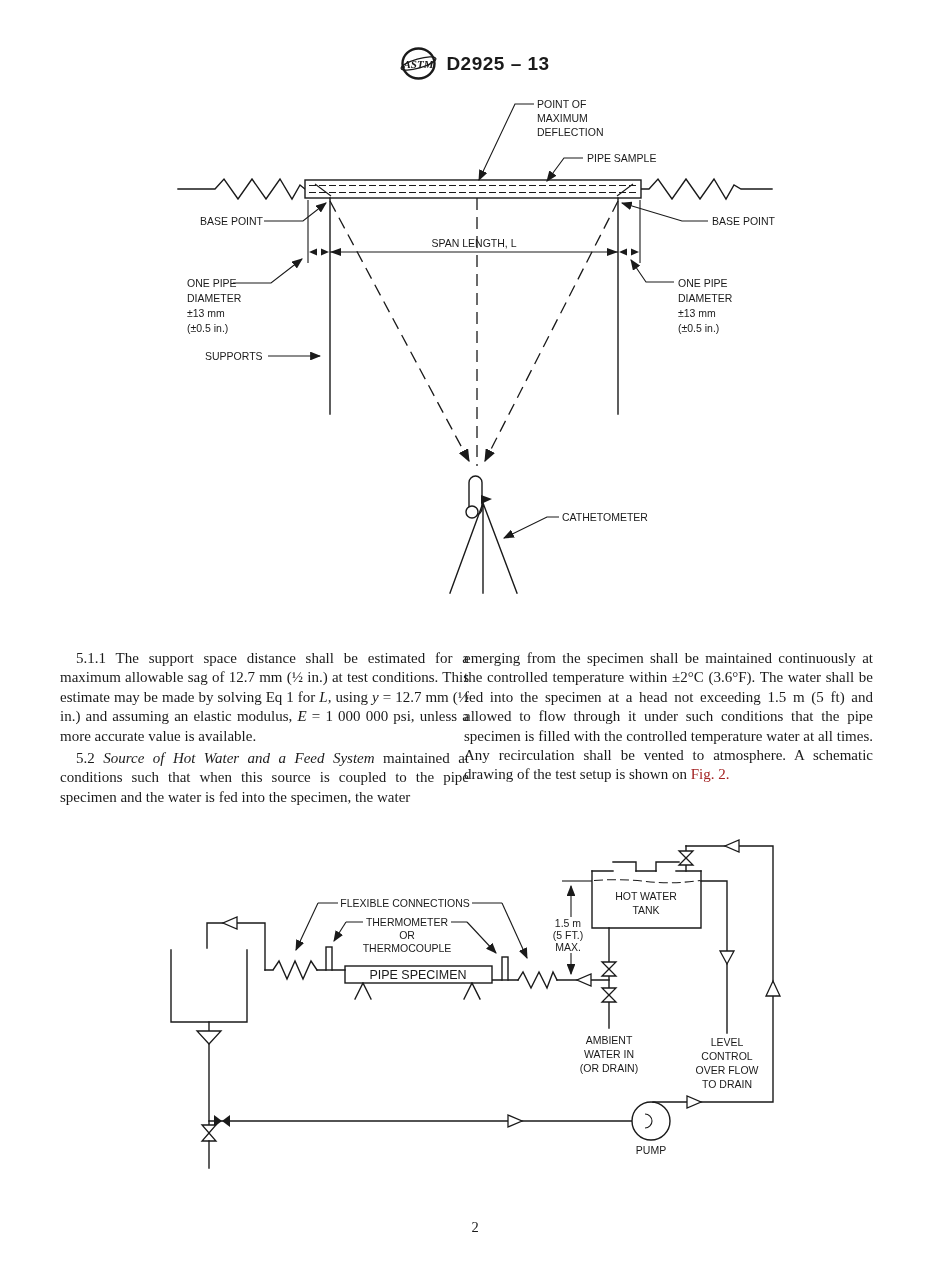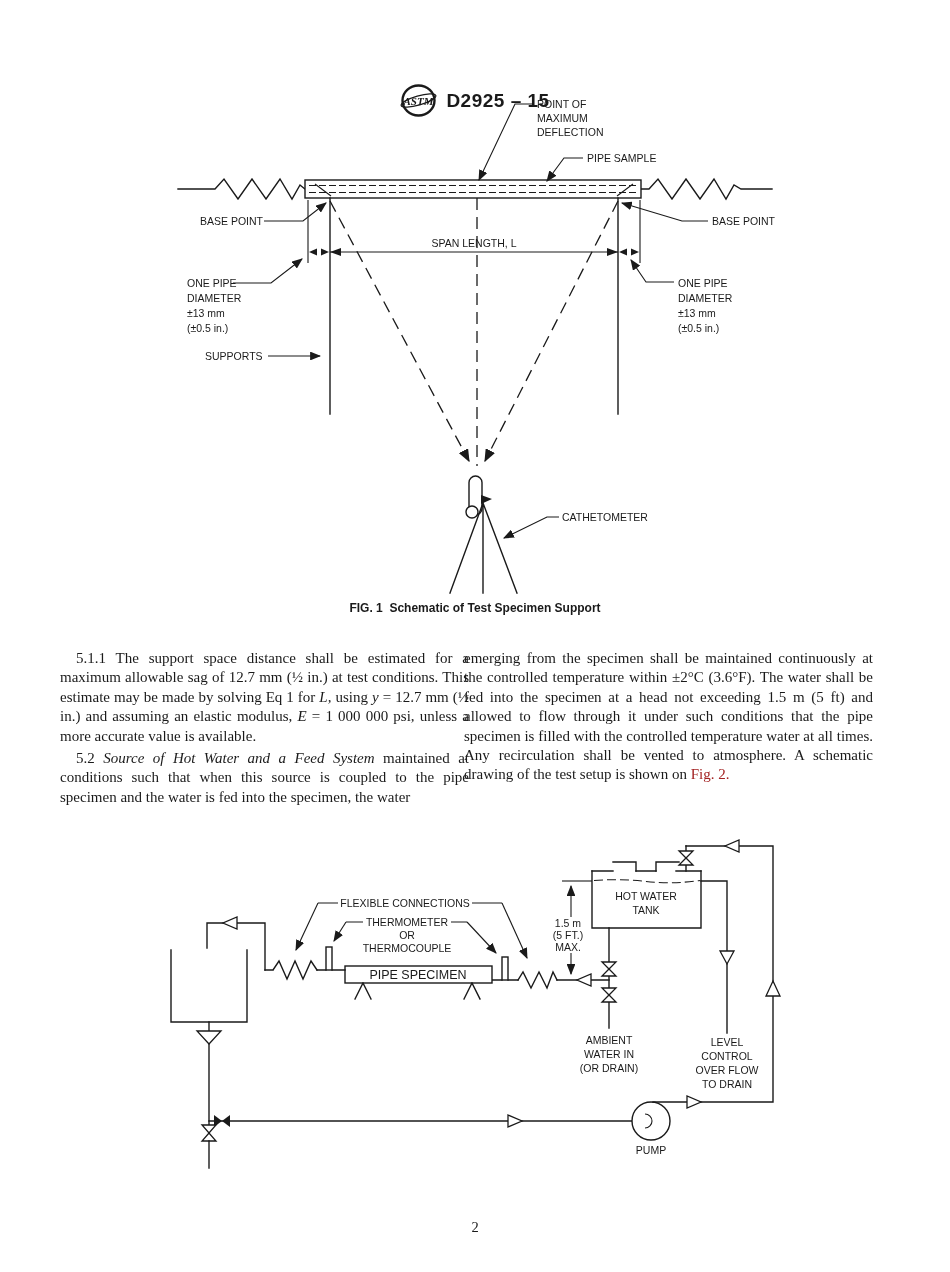--- a/index.html
+++ b/index.html
@@ -1,18 +1,18 @@
 <!DOCTYPE html>
 <html><head>
 <meta charset="utf-8">
 <style>
   html,body{margin:0;padding:0;background:#e8e8e8;}
   .page{position:relative;width:950px;height:1272px;margin:0 auto;background:#ffffff;overflow:hidden;
         font-family:"Liberation Serif",serif;color:#1a1a1a;}
-  .hdr{position:absolute;top:46px;left:0;width:100%;display:flex;justify-content:center;align-items:center;gap:9px;margin-top:37px;}
+  .hdr{position:absolute;top:46px;left:0;width:100%;display:flex;justify-content:center;align-items:center;gap:9px;}
   .hdr-title{font-family:"Liberation Sans",sans-serif;font-weight:bold;font-size:19px;letter-spacing:.5px;}
   .figsvg{position:absolute;left:0;}
   .ln{fill:none;stroke:#1a1a1a;stroke-width:1.4;stroke-linecap:square;}
   .thin{fill:none;stroke:#1a1a1a;stroke-width:1.1;}
   .dashpipe{fill:none;stroke:#1a1a1a;stroke-width:1.2;stroke-dasharray:7 3;}
   .sight{fill:none;stroke:#1a1a1a;stroke-width:1.3;stroke-dasharray:12 7;}
   .lbl{font-family:"Liberation Sans",sans-serif;font-size:10.5px;fill:#1a1a1a;}
   .lbl2{font-family:"Liberation Sans",sans-serif;font-size:12.5px;fill:#1a1a1a;}
   .open{fill:#ffffff;stroke:#1a1a1a;stroke-width:1.3;}
   .solid{fill:#1a1a1a;stroke:none;}
@@ -29,21 +29,21 @@
 <body>
 
 <div class="page">
 
   <div class="hdr">
     <svg width="37" height="35" viewBox="0 0 37 35">
       <ellipse cx="18.5" cy="17.5" rx="16" ry="15" fill="none" stroke="#1a1a1a" stroke-width="2.4"></ellipse>
       <ellipse cx="18.5" cy="17.5" rx="18" ry="4.6" fill="none" stroke="#1a1a1a" stroke-width="1.2" transform="rotate(-16 18.5 17.5)"></ellipse>
       <text x="18.5" y="21.5" text-anchor="middle" style="font-family:'Liberation Serif',serif;font-style:italic;font-weight:bold;font-size:11px;fill:#1a1a1a;">ASTM</text>
     </svg>
-    <div class="hdr-title">D2925 – 15</div>
+    <div class="hdr-title">D2925 – 13</div>
   </div>
 
   <svg class="figsvg" style="top:90px;" width="950" height="512" viewBox="0 90 950 512">
     <defs>
       <marker id="a1" markerWidth="10" markerHeight="8" refX="9" refY="4" orient="auto">
         <path d="M0,0 L10,4 L0,8 Z" fill="#1a1a1a"></path>
       </marker>
     </defs>
 
     <g>
@@ -101,21 +101,20 @@
       <text class="lbl" x="187" y="317">±13 mm</text>
       <text class="lbl" x="187" y="332">(±0.5 in.)</text>
       <text class="lbl" x="678" y="287">ONE PIPE</text>
       <text class="lbl" x="678" y="302">DIAMETER</text>
       <text class="lbl" x="678" y="317">±13 mm</text>
       <text class="lbl" x="678" y="332">(±0.5 in.)</text>
       <text class="lbl" x="205" y="360">SUPPORTS</text>
       <text class="lbl" x="562" y="521">CATHETOMETER</text>
     </g>
   </svg>
-  <div class="caption" style="top:601px;">FIG. 1&nbsp;&nbsp;Schematic of Test Specimen Support</div>
 
   <div class="col" style="left:60px;">
     <p><span>5.1.1 The support space distance shall be estimated for a maximum allowable sag of 12.7 mm (½ in.) at test conditions. This estimate may be made by solving Eq 1 for </span><span style="font-style: italic;">L,</span><span> using </span><span style="font-style: italic;">y</span><span> = 12.7 mm (½ in.) and assuming an elastic modulus, </span><span style="font-style: italic;">E</span><span> = 1 000 000 psi, unless a more accurate value is available.</span></p>
     <p><span>5.2 </span><span style="font-style: italic;">Source of Hot Water and a Feed System</span><span> maintained at conditions such that when this source is coupled to the pipe specimen and the water is fed into the specimen, the water</span></p>
   </div>
   <div class="col" style="left:464px;">
     <p class="noindent"><span>emerging from the specimen shall be maintained continuously at the controlled temperature within ±2°C (3.6°F). The water shall be fed into the specimen at a head not exceeding 1.5 m (5 ft) and allowed to flow through it under such conditions that the pipe specimen is filled with the controlled temperature water at all times. Any recirculation shall be vented to atmosphere. A schematic drawing of the test setup is shown on </span><span style="color: rgb(163, 34, 34);">Fig. 2.</span></p>
   </div>
 
   <svg class="figsvg" style="top:836px;" width="950" height="336" viewBox="0 836 950 336">

